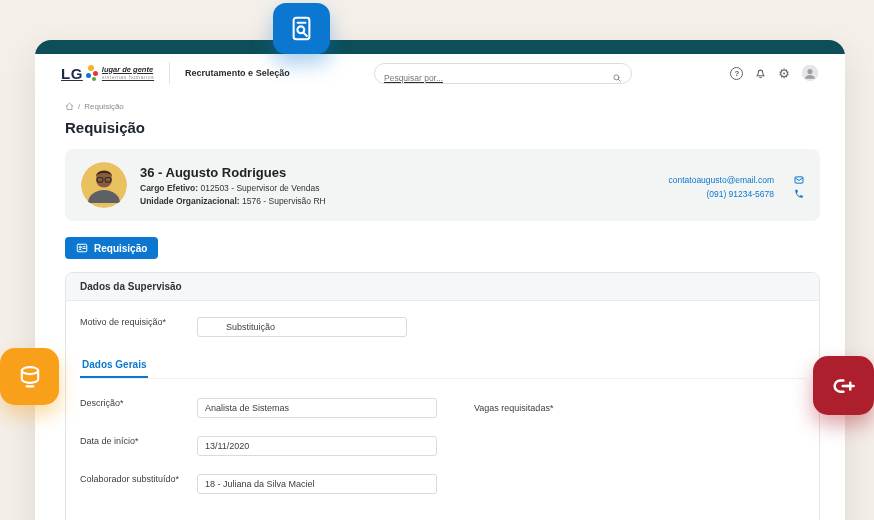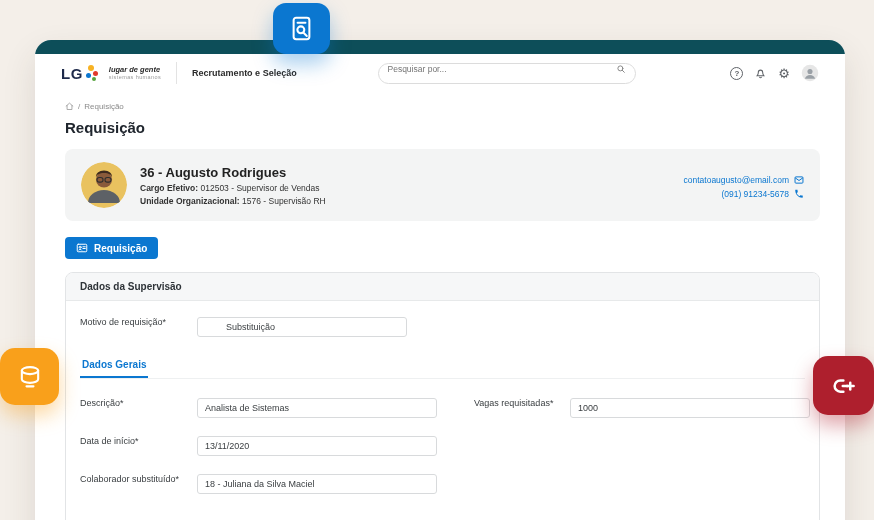--- a/index.html
+++ b/index.html
@@ -21,36 +21,36 @@
   
   .card {
     position:absolute; left:35px; top:40px; width:810px; height:640px;
     background:#fff; border-radius:16px; overflow:hidden; z-index:5;
     box-shadow:0 14px 34px rgba(60,50,40,.12);
   }
   .teal-bar { height:14px; background:#0d4e59; }
 
   
   .app-header { height:38px; display:flex; align-items:center; padding:0 26px; background:#fff; }
-  .logo { display:flex; align-items:center; }
+  .logo { display:flex; align-items:center;text-decoration:underline; }
   .lg-mark { font-size:15px; font-weight:bold; color:#1e2a4a; letter-spacing:.5px; }
   .logo-dots { position:relative; width:13px; height:17px; margin-left:2px; }
   .logo-dots i { position:absolute; border-radius:50%; }
   .d1 { width:6px; height:6px; background:#f7b223; left:3px; top:0; }
   .d2 { width:5px; height:5px; background:#e23a2e; left:8px; top:6px; }
   .d3 { width:5px; height:5px; background:#0b77d0; left:1px; top:8px; }
   .d4 { width:4px; height:4px; background:#57a33e; left:7px; top:12px; }
-  .logo-tag { display:flex; flex-direction:column; line-height:1.15; margin-left:11px; }
+  .logo-tag { display:flex; flex-direction:column; line-height:1.15; margin-left:4px; }
   .logo-tag em { font-style:italic; font-size:7.5px; font-weight:bold; color:#2b2b2b; white-space:nowrap; }
   .logo-tag small { font-size:5.5px; color:#9a9a9a; letter-spacing:.4px; }
   .hdr-divider { width:1px; height:22px; background:#e3e3e3; margin:0 15px; }
   .module { font-size:9px; font-weight:bold; color:#2b2b2b; white-space:nowrap; }
 
   .search { margin:0 auto; width:258px; height:21px; border:1px solid #dcdcdc; border-radius:11px;
-            display:flex; align-items:flex-start; padding:0 9px; background:#fff; }
+            display:flex; align-items:flex-end; padding:0 9px; background:#fff;text-decoration:underline; }
   .search input { border:0; outline:0; flex:1; font-size:8.5px; color:#555; background:transparent;
                   font-family:"Liberation Sans", sans-serif; }
   .search svg { width:10px; height:10px; flex:none; }
 
   .hdr-icons { display:flex; align-items:center; gap:11px; margin-left:14px; }
   .icon-help { width:13px; height:13px; border:1.3px solid #5f6368; border-radius:50%; color:#5f6368;
                font-size:8px; font-weight:bold; display:flex; align-items:center; justify-content:center; }
   .icon-bell svg { width:13px; height:13px; display:block; }
   .icon-gear { font-size:13px; color:#5f6368; line-height:1; }
   .icon-user svg { width:18px; height:18px; display:block; }
@@ -64,21 +64,21 @@
   .employee-card { margin-top:13px; background:#f3f4f4; border-radius:8px; padding:13px 16px;
                    display:flex; align-items:center; }
   .avatar { width:46px; height:46px; border-radius:50%; overflow:hidden; flex:none; }
   .avatar svg { display:block; }
   .emp-info { margin-left:13px; }
   .emp-name { font-size:13px; font-weight:bold; color:#222; }
   .emp-line { font-size:8.5px; color:#333; margin-top:3px; }
   .emp-line:first-of-type { margin-top:7px; }
   .emp-line b { font-weight:bold;text-align:center; }
   .emp-contacts { margin-left:auto; font-size:8.5px; color:#0b77d0; }
-  .contact-line { display:flex; align-items:center; justify-content:flex-end; gap:5px; margin-top:4px; cursor:pointer; }
+  .contact-line { display:flex; align-items:center; justify-content:flex-end; gap:20px; margin-top:4px; cursor:pointer; }
   .contact-line svg { width:10px; height:10px; flex:none; }
 
   .btn-requisicao { margin-top:16px; display:inline-flex; align-items:center; gap:6px;
                     background:#0b77d0; color:#fff; border:none; border-radius:4px;
                     font-size:10px; font-weight:bold; padding:5px 11px; cursor:pointer;
                     font-family:"Liberation Sans", sans-serif; }
   .btn-requisicao svg { width:12px; height:12px; }
 
   .form-card { margin-top:13px; border:1px solid #e2e4e6; border-radius:8px; min-height:290px; overflow:hidden; }
   .form-head { background:#f6f7f8; border-bottom:1px solid #e7e9ea; padding:8px 14px;
@@ -259,21 +259,20 @@
         </div>
 
         <div class="rows">
           <div class="field-row">
             <div class="fld">
               <label>Descrição*</label>
               <input type="text" value="Analista de Sistemas" style="">
             </div>
             <div class="fld fld-vagas">
               <label>Vagas requisitadas*</label>
-              <input type="text" value="1000" style="">
             </div>
           </div>
 
           <div class="field-row">
             <div class="fld">
               <label>Data de início*</label>
               <input type="text" value="13/11/2020" style="">
             </div>
           </div>
 

